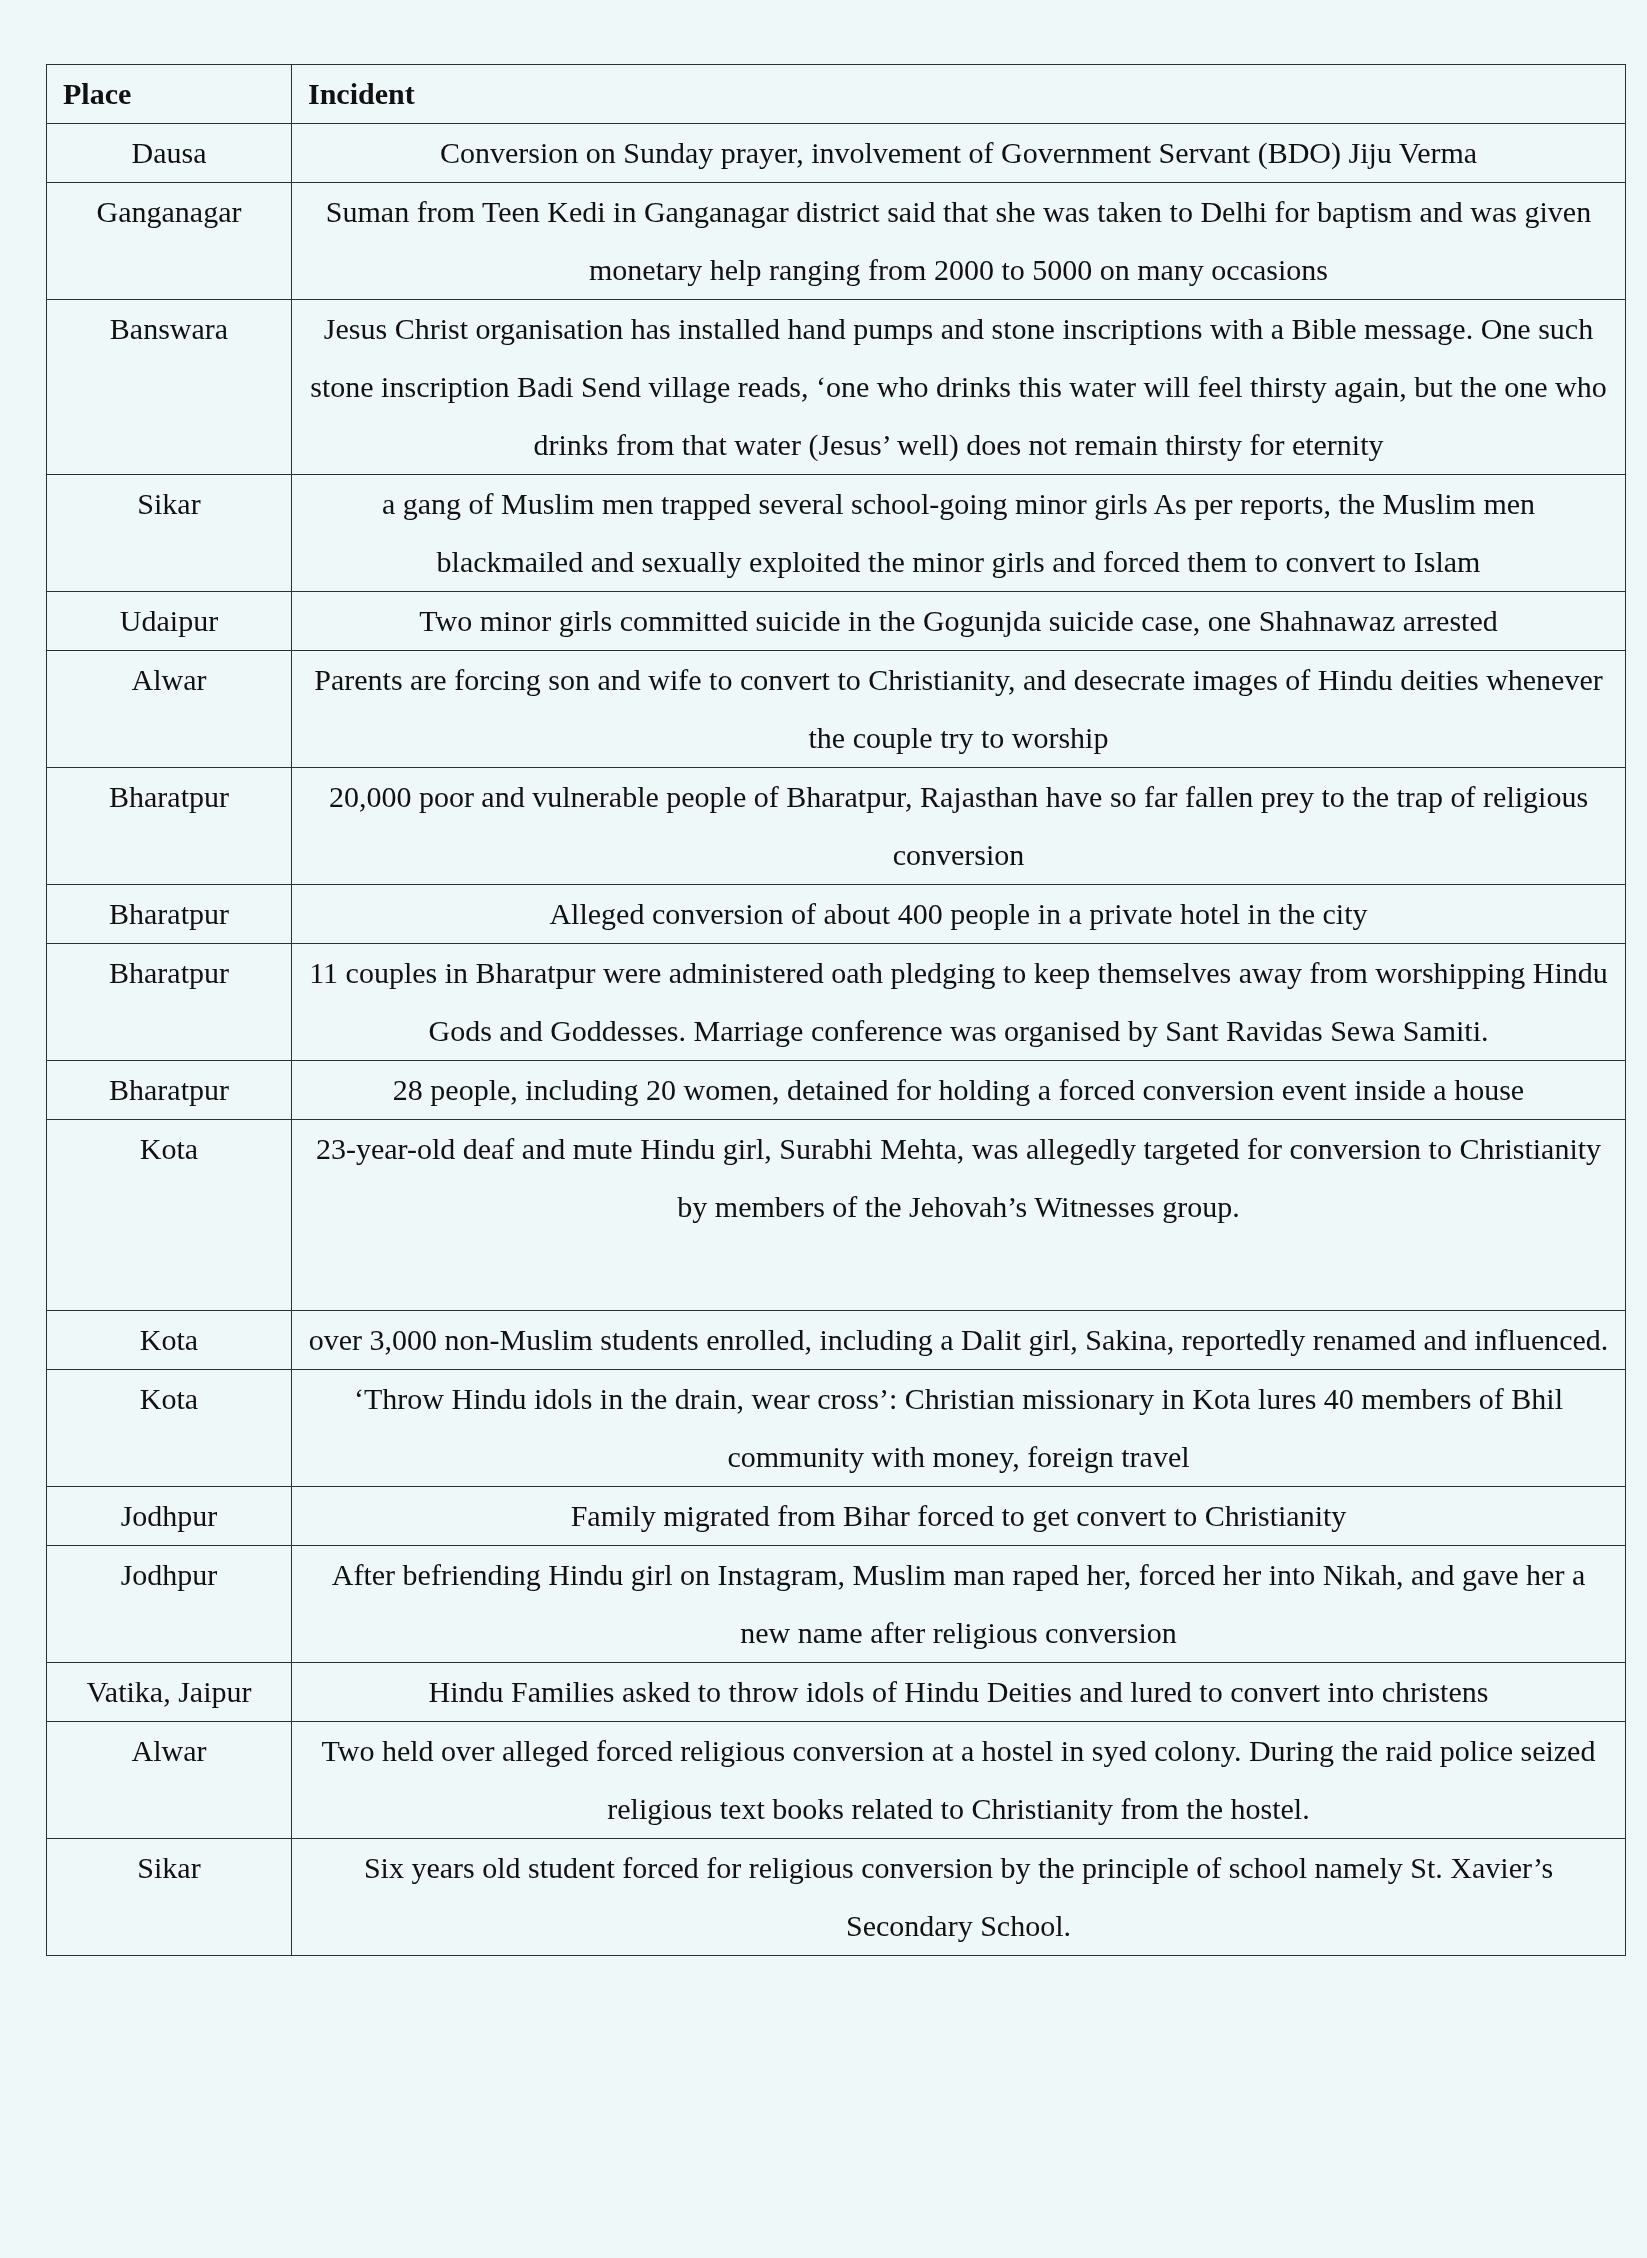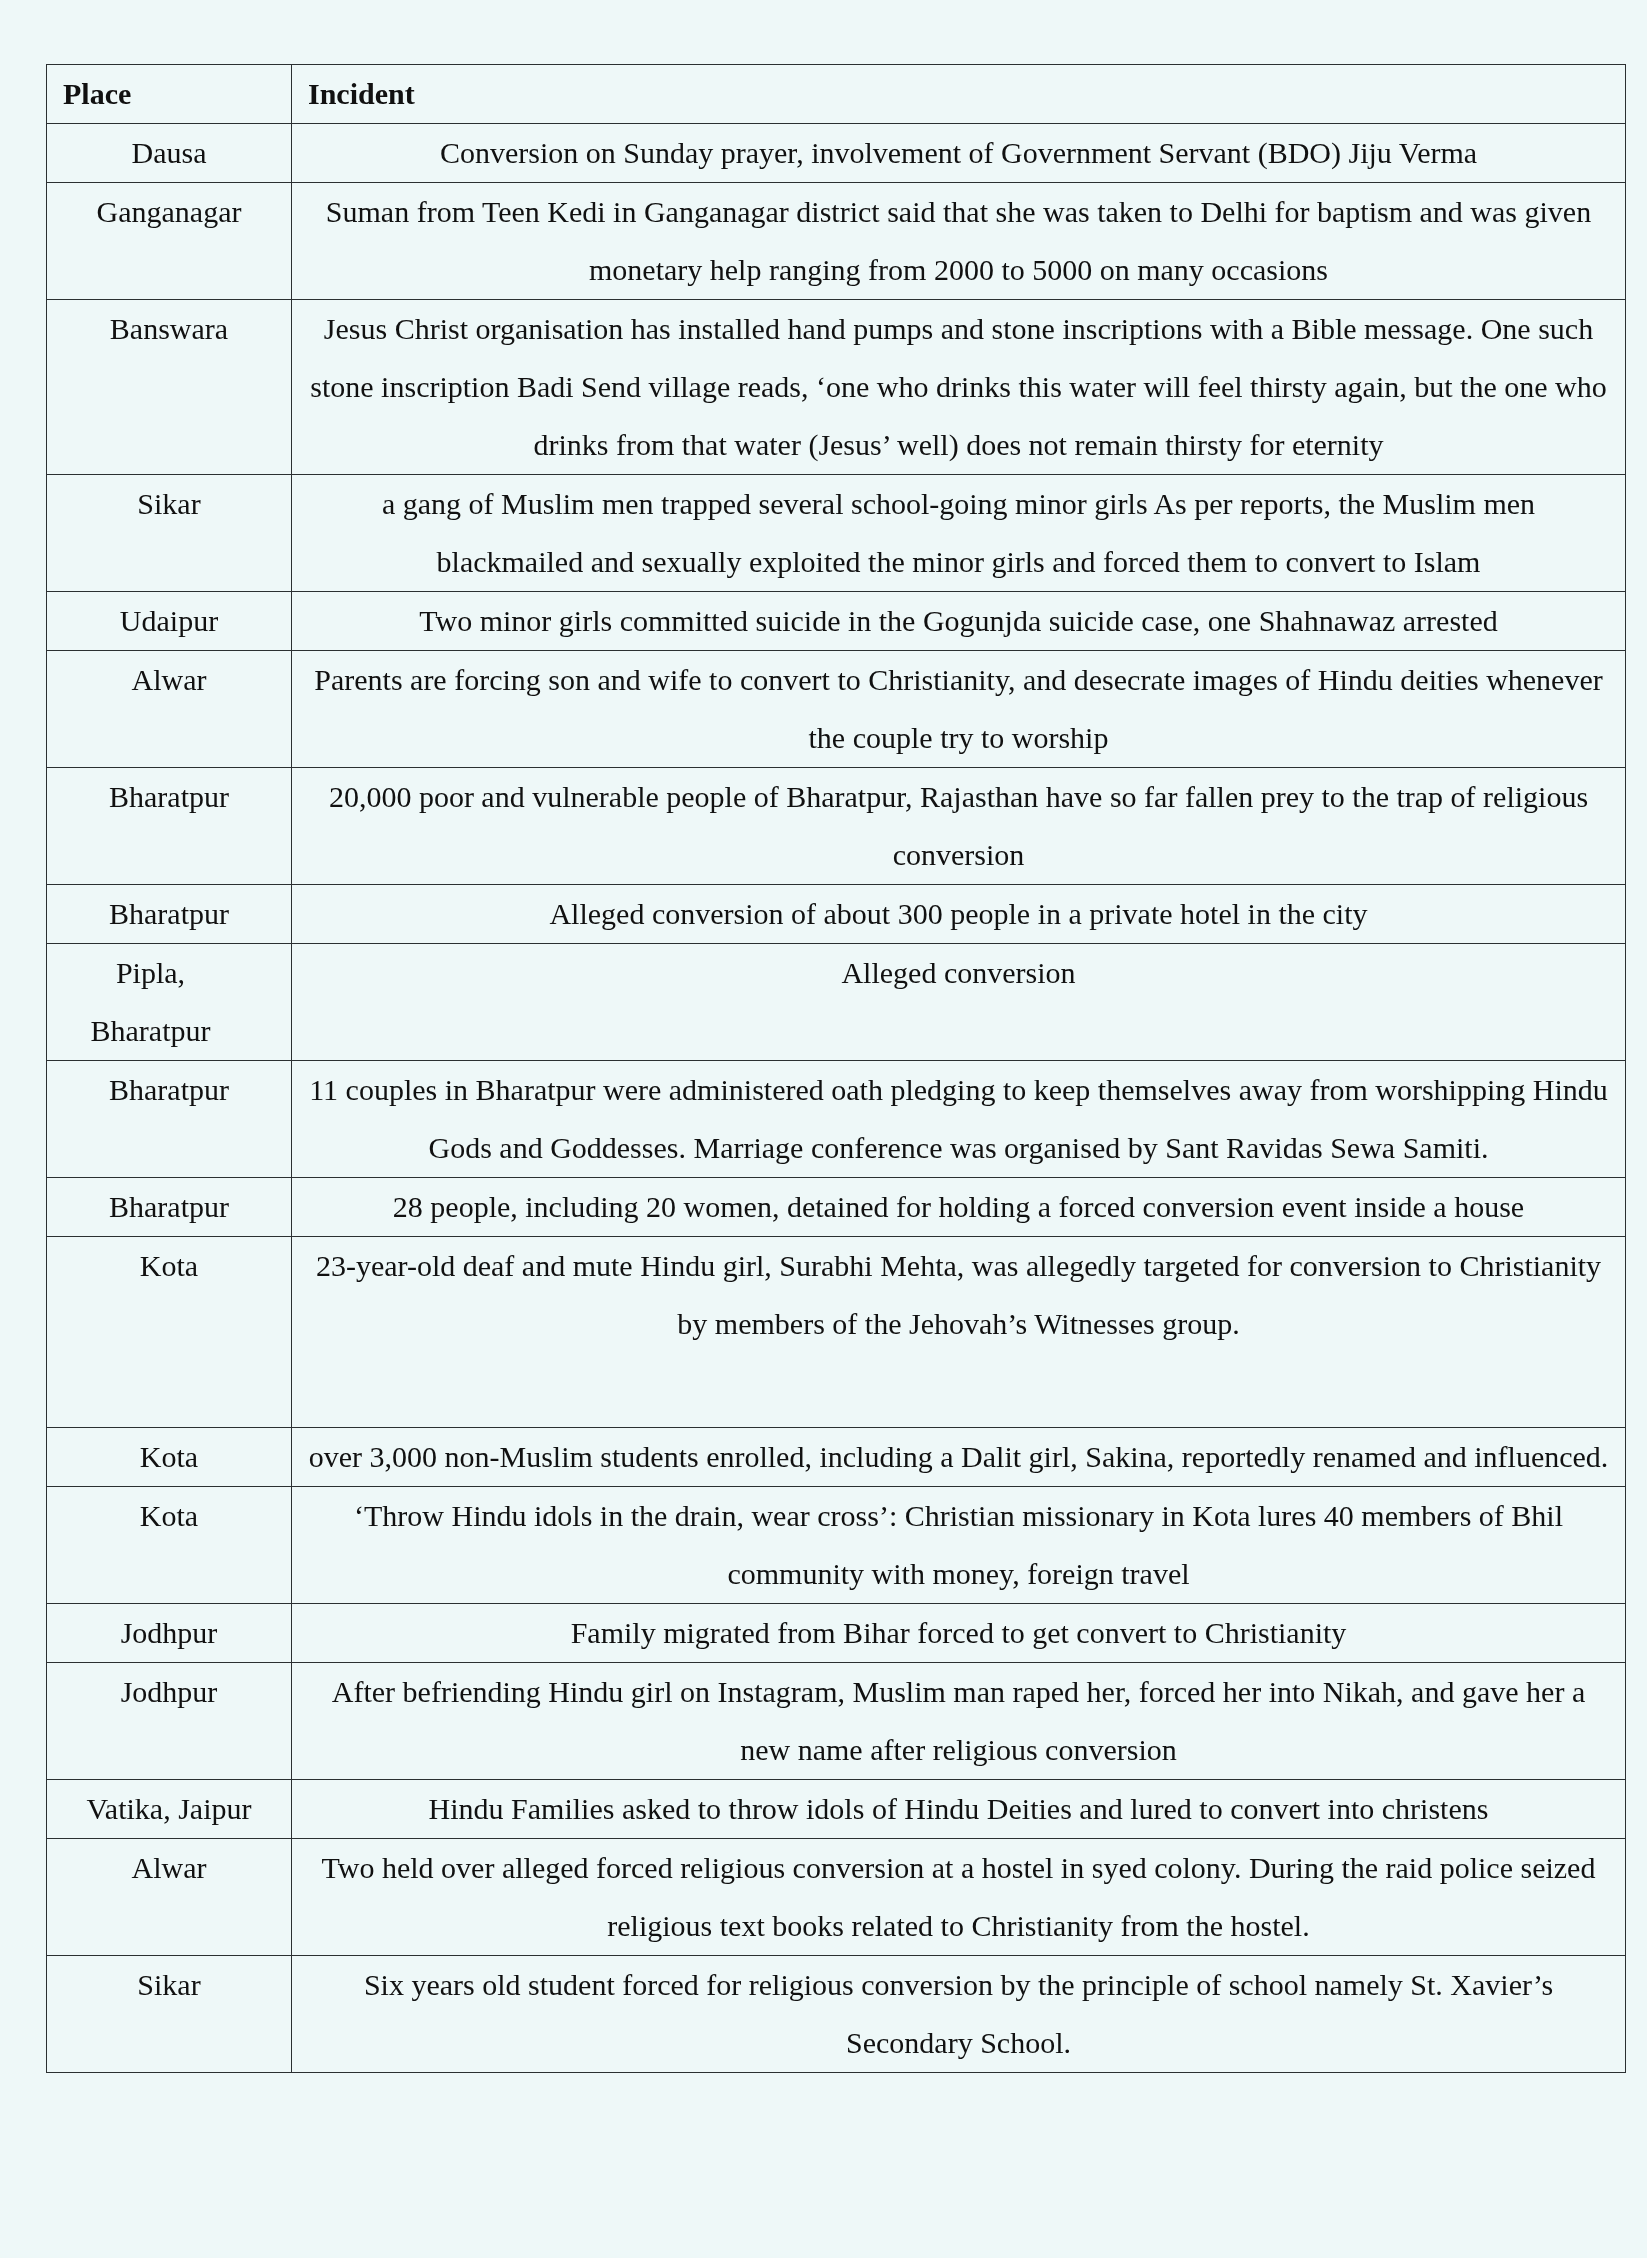--- a/index.html
+++ b/index.html
@@ -86,25 +86,21 @@
       <tr class="row">
         <td>Alwar</td>
         <td class="inc">Parents are forcing son and wife to convert to Christianity, and desecrate images of Hindu deities whenever the couple try to worship</td>
       </tr>
       <tr class="row">
         <td>Bharatpur</td>
         <td class="inc">20,000 poor and vulnerable people of Bharatpur, Rajasthan have so far fallen prey to the trap of religious conversion</td>
       </tr>
       <tr class="row">
         <td>Bharatpur</td>
-        <td class="inc">Alleged conversion of about 300 people in a private hotel in the city</td>
-      </tr>
-      <tr class="row">
-        <td style="padding-right:53px;">Pipla, Bharatpur</td>
-        <td class="inc">Alleged conversion</td>
+        <td class="inc">Alleged conversion of about 400 people in a private hotel in the city</td>
       </tr>
       <tr class="row">
         <td>Bharatpur</td>
         <td class="inc">11 couples in Bharatpur were administered oath pledging to keep themselves away from worshipping Hindu Gods and Goddesses. Marriage conference was organised by Sant Ravidas Sewa Samiti.</td>
       </tr>
       <tr class="row">
         <td>Bharatpur</td>
         <td class="inc">28 people, including 20 women, detained for holding a forced conversion event inside a house</td>
       </tr>
       <tr class="row tall">

